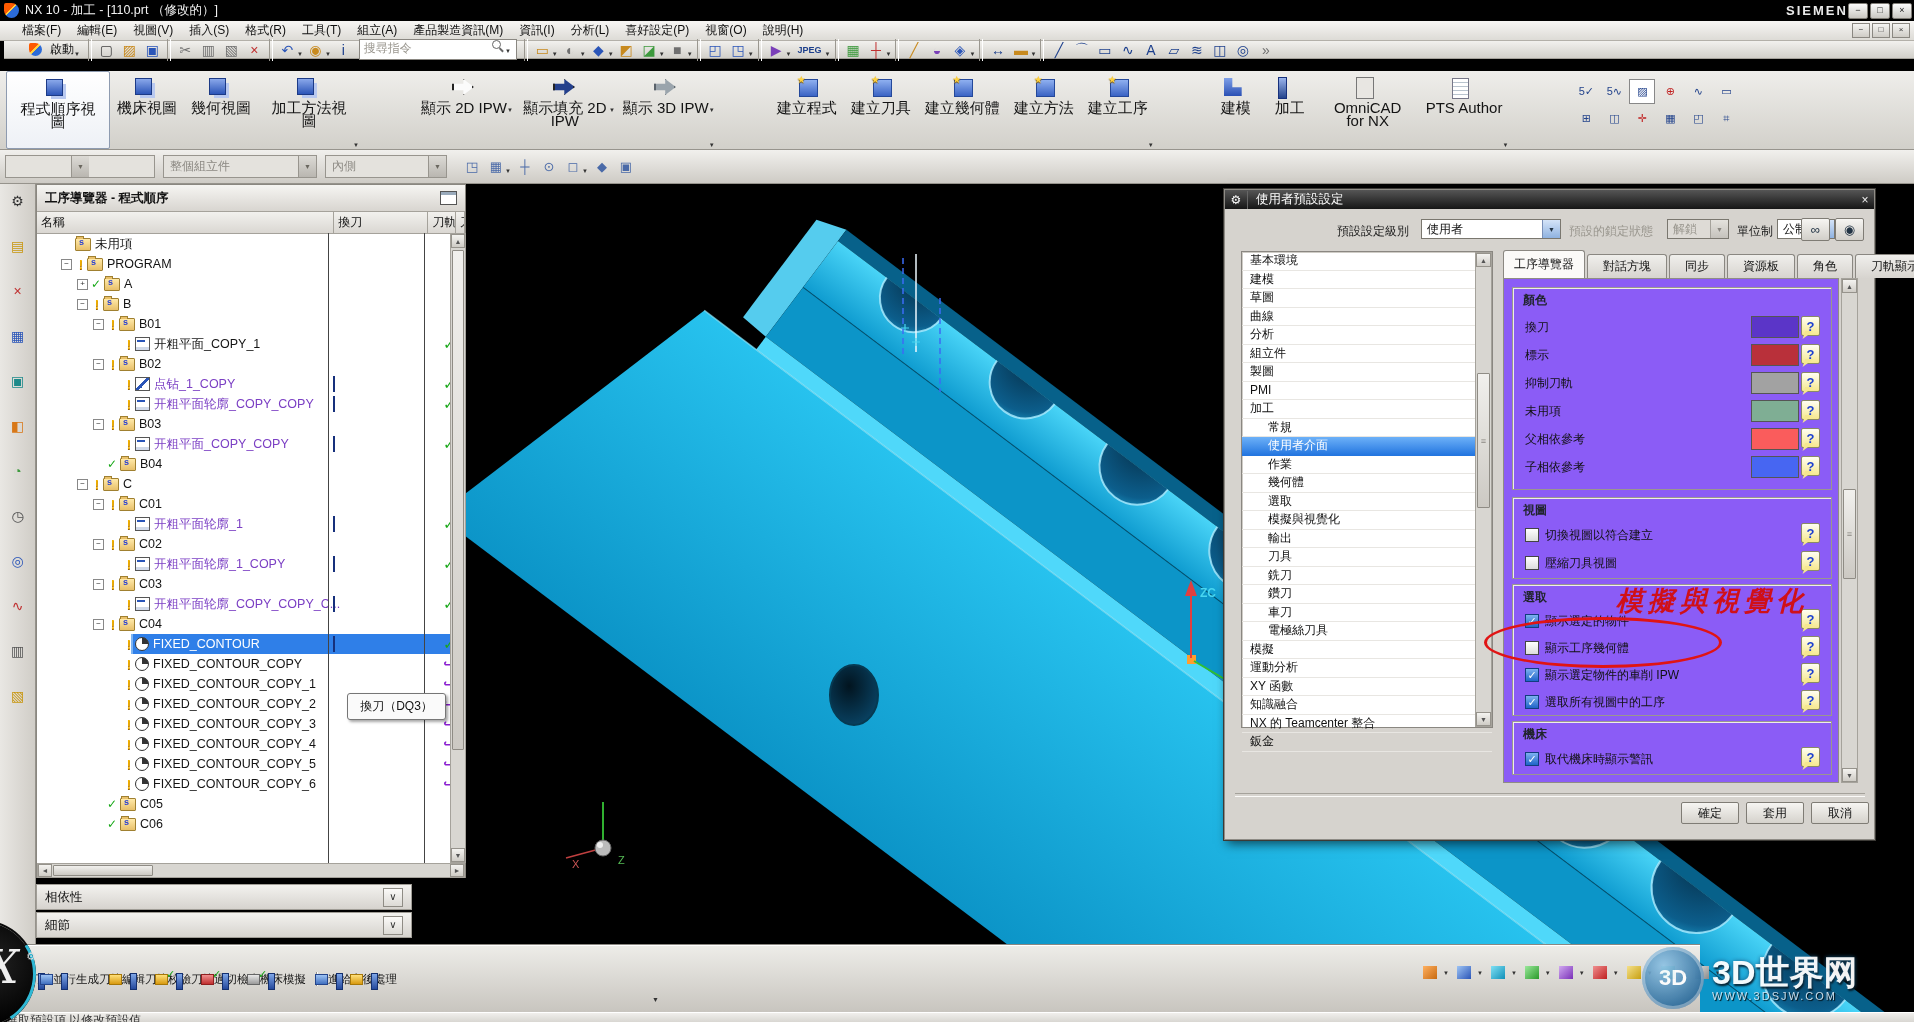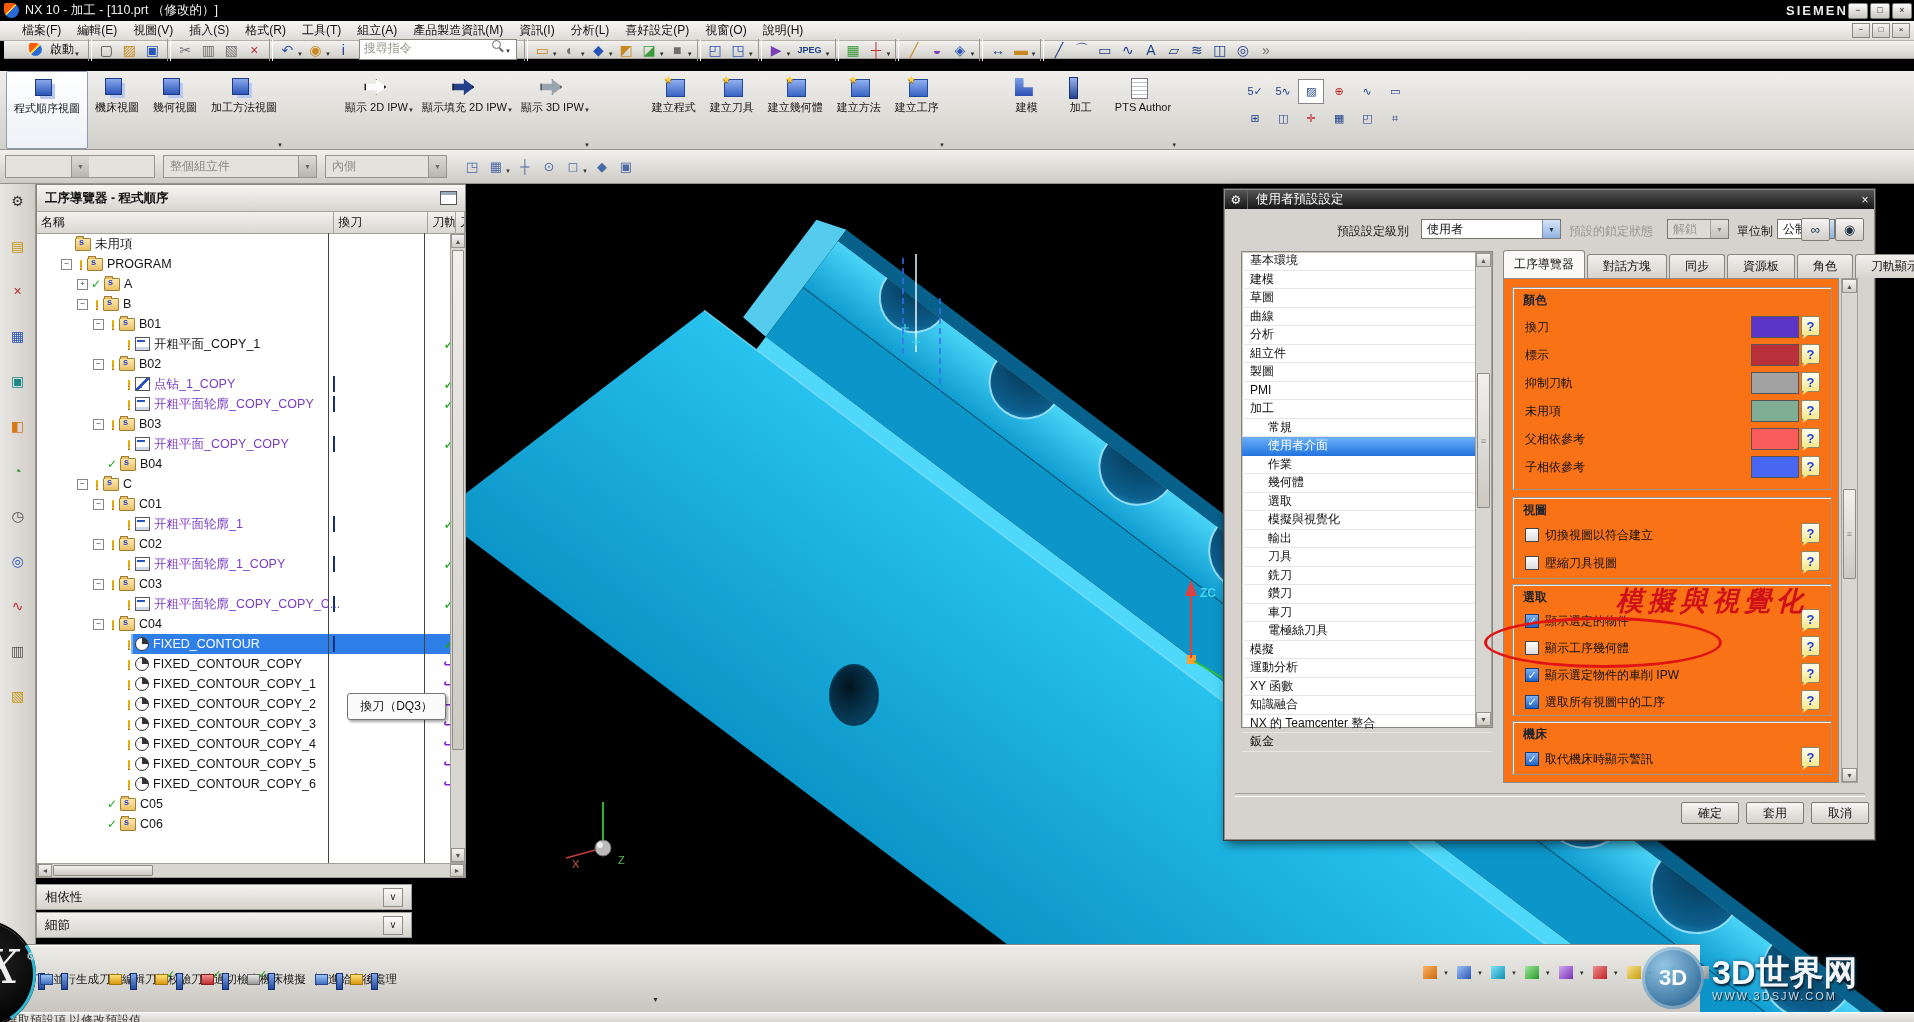--- a/index.html
+++ b/index.html
@@ -38,21 +38,21 @@
   #searchbox .ph{flex:1;font-size:12px}
   .mag{width:7px;height:7px;border:1.5px solid #666;border-radius:50%;position:relative;margin-right:6px}
   .mag::after{content:"";position:absolute;width:5px;height:1.5px;background:#666;transform:rotate(45deg);right:-4px;bottom:-2px}
   .jpegbtn{font-size:9px;font-weight:bold;color:#1c3f8c;border:1px solid transparent;padding:3px 4px}
   
   #toolbar2{left:0;top:71px;width:1914px;height:79px;background:linear-gradient(#efeeeb,#d2d0ca);
             border-bottom:1px solid #97948d;display:flex;align-items:stretch;padding-left:6px;box-sizing:border-box}
   .t2item{display:flex;flex-direction:column;align-items:center;padding:5px 7px 1px;position:relative;min-width:54px;box-sizing:border-box}
   .t2item.active{background:linear-gradient(#ffffff,#eef1f6);border:1px solid #8e9bb0;border-radius:2px}
   .t2icon{width:24px;height:22px;margin-bottom:3px;position:relative}
-  .t2label{font-size:11px;line-height:13px;text-align:center;color:#141414;max-width:88px}
+  .t2label{font-size:15px;line-height:13px;text-align:center;color:#141414;max-width:88px}
   .t2caret{position:absolute;right:1px;top:36px;font-size:6px;color:#333}
   .icv{background:linear-gradient(#8aa8ea,#2c55b8);border:1px solid #1c3a86;box-shadow:4px 4px 0 -1px #b9c9f0;width:15px;height:15px;margin:2px 6px 0 0}
   .icipw{width:22px;height:18px;margin-top:2px;clip-path:polygon(0 32%,52% 32%,52% 6%,100% 50%,52% 94%,52% 68%,0 68%);background:#fbfbfb;box-shadow:inset 0 0 0 2px #222}
   .icipw2{background:#24408c}
   .icipw3{background:#9aa4ac;box-shadow:inset 0 0 0 2px #5a626a}
   .iccr{background:linear-gradient(#8fb0f0,#3a63c4);border:1px solid #24489a;width:17px;height:16px;margin:3px 0 0 4px}
   .iccr::before{content:"★";color:#ffd23e;font-size:10px;position:absolute;top:-6px;left:-3px;text-shadow:0 1px 1px #7a5200}
   .icmod{width:18px;height:18px;margin:2px auto 0;background:linear-gradient(#7fa0e8,#2a50b4);
          clip-path:polygon(0 0,48% 0,48% 52%,100% 52%,100% 100%,0 100%)}
   .icmfg{width:7px;height:20px;margin:1px auto 0;background:linear-gradient(#9ab4ec,#24448c);border:1px solid #16307c}
@@ -169,21 +169,21 @@
          border:1px solid #8a8781;box-shadow:inset 1px 1px 0 #cfccc6;box-sizing:border-box}
   .cat{height:17.5px;line-height:17.5px;font-size:12px;padding-left:calc(8px + var(--ind,0)*18px);
        border-bottom:1px solid #e8e6e2;white-space:nowrap;overflow:hidden}
   .cat.sel{background:linear-gradient(#6db1f8,#2476e0);color:#fff;border-bottom-color:#2476e0}
   #dlistsb{position:absolute;right:0;top:0;width:17px;height:475px}
   #dtabs{position:absolute;left:278px;top:64px;display:flex;align-items:flex-end;height:24px}
   .dtab{background:linear-gradient(#f0efec,#d7d4cf);border:1px solid #8a8781;border-bottom:none;
         border-radius:3px 3px 0 0;padding:3px 15px;font-size:12px;margin-right:2px;white-space:nowrap}
   .dtab.active{background:#fbfaf8;padding:5px 10px;position:relative;z-index:2}
   #dcontent{position:absolute;left:278px;top:88px;width:336px;height:505px;border:1px solid #8f8c85;
-            background:#f97316;box-sizing:border-box}
+            background:#8b5cf6;box-sizing:border-box}
   #dcsb{position:absolute;left:616px;top:88px;width:17px;height:505px}
   .gbox{position:absolute;left:8px;width:320px;border:1px solid #9a968f;box-shadow:inset 1px 1px 0 #efede9;box-sizing:border-box}
   .gtitle{position:absolute;left:10px;top:4px;font-size:12px;color:#20242c;font-weight:bold}
   .grow{position:absolute;left:12px;height:22px;display:flex;align-items:center;font-size:12px;white-space:nowrap}
   .swatch{position:absolute;width:46px;height:20px;border:1px solid #555}
   .help{position:absolute;width:19px;height:20px;background:linear-gradient(#fffef2,#f6e88e);border:1px solid #8a8a66;
         border-radius:2px;color:#1b3fd0;font-weight:bold;text-align:center;line-height:19px;font-size:13px;box-sizing:border-box}
   .help::after{content:"";position:absolute;left:2px;bottom:-4px;border:4px solid transparent;border-top-color:#f6e88e;border-left-color:#f6e88e;transform:skewX(-20deg)}
   .cb{width:14px;height:14px;border:1px solid #444;background:linear-gradient(#fefefe,#dcdcdc);margin-right:6px;
       display:flex;align-items:center;justify-content:center;flex:none;box-sizing:border-box}
@@ -767,20 +767,27 @@
       </span>
 
       <span class="t2item btn">
         <span class="t2icon">
           <i style="display:block" class="abs icmfg"></i>
         </span>
         <span class="t2label">加工</span>
 
       </span>
 
+      <span class="t2item btn">
+        <span class="t2icon">
+          <i style="display:block" class="abs icomni"></i>
+        </span>
+        <span class="t2label">OmniCAD for NX</span>
+
+      </span>
 
       <span class="t2item btn">
         <span class="t2icon">
           <i style="display:block" class="abs icpts"></i>
         </span>
         <span class="t2label">PTS Author</span>
 
         <span class="t2caret" style="top:auto;bottom:1px">▼</span>
       </span>
 

